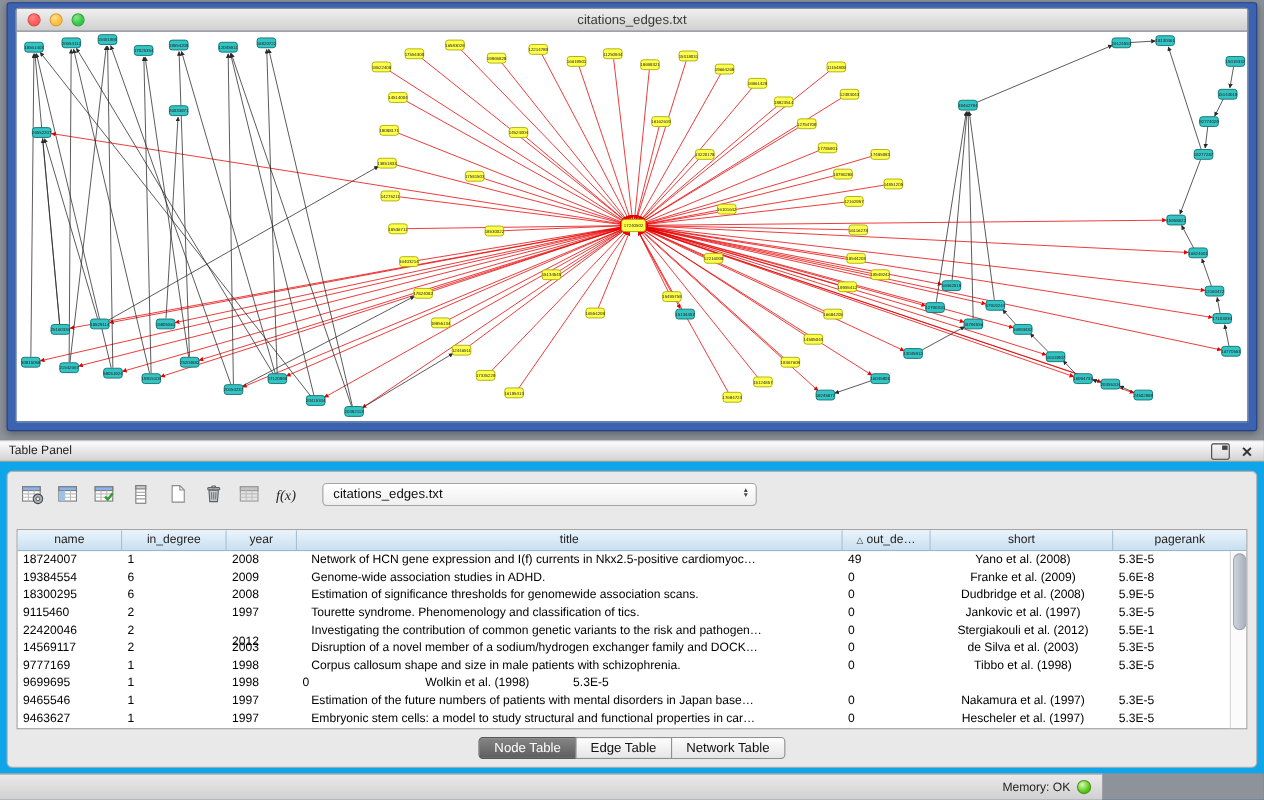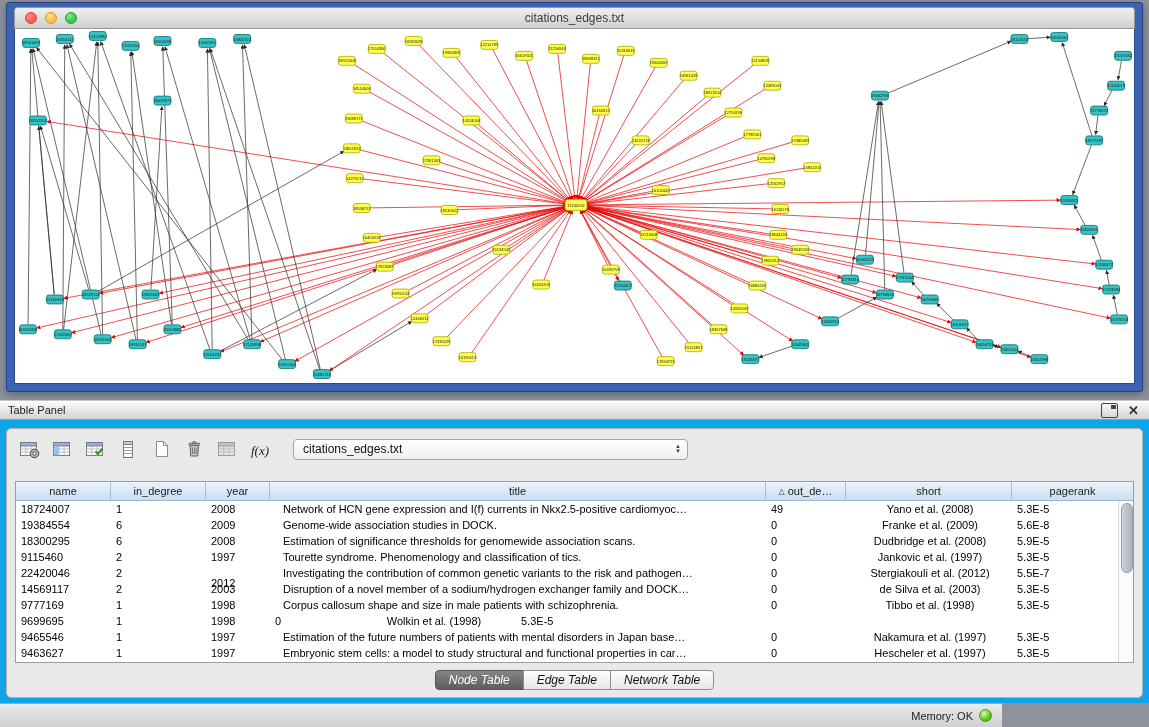--- a/index.html
+++ b/index.html
@@ -34,21 +34,21 @@
   .tbl-header .hcell{border-right:1px solid #a9bfd1;display:flex;align-items:center;justify-content:center;box-sizing:border-box;gap:3px;cursor:pointer;white-space:nowrap;overflow:hidden;}
   .tbl-header .hcell:last-child{border-right:none;}
   .sort-tri{font-size:8px;color:#333;}
   .tbl-body{position:absolute;left:0;right:15px;top:19px;bottom:0;overflow:hidden;}
   .trow{display:flex;height:16px;align-items:center;font-size:11px;color:#000;cursor:default;}
   .trow .cell{white-space:nowrap;overflow:hidden;box-sizing:border-box;padding:0 3px 0 5px;}
   .vscroll{position:absolute;right:0;top:19px;bottom:0;width:15px;background:#fbfbfb;border-left:1px solid #d6d6d6;box-sizing:border-box;}
   .vthumb{position:absolute;left:2px;top:2px;width:10px;height:68px;background:linear-gradient(90deg,#cdd3da,#a9b2bf);border:1px solid #96a0ad;border-radius:6px;}
   
   .tabs{position:absolute;left:0;right:0;bottom:7px;display:flex;justify-content:center;}
-  .tab{height:20px;padding:0 13px;font-size:12px;display:flex;align-items:center;background:linear-gradient(#fdfdfd,#e6e6e6);border:1px solid #8f8f8f;color:#111;margin-left:-1px;cursor:pointer;box-sizing:border-box;font-style:italic;}
+  .tab{height:20px;padding:0 13px;font-size:12px;display:flex;align-items:center;background:linear-gradient(#fdfdfd,#e6e6e6);border:1px solid #8f8f8f;color:#111;margin-left:-1px;cursor:pointer;box-sizing:border-box;}
   .tab.first{border-radius:4px 0 0 4px;margin-left:0;}
   .tab.last{border-radius:0 4px 4px 0;}
   .tab.selected{background:linear-gradient(#858585,#5e5e5e);color:#fff;border-color:#555;}
   
   .statusbar{position:absolute;left:0;bottom:0;width:1002px;height:24px;background:linear-gradient(#eaeaea,#d0d0d0);border-top:1px solid #a8a8a8;display:flex;align-items:center;justify-content:flex-end;gap:6px;padding-right:10px;box-sizing:border-box;}
   .mem-label{font-size:11px;color:#222;}
   .mem-dot{width:11px;height:11px;border-radius:50%;background:radial-gradient(circle at 35% 30%,#d9fbb0,#56c315 65%);border:1px solid #4a9413;}
 </style>
 </head>
 <body>
@@ -701,21 +701,21 @@
             <div class="cell" style="width: 64px; flex: 0 0 64px; text-align: left;">2008</div>
             <div class="cell" style="width: 496px; flex: 0 0 496px; text-align: left; padding-left: 13px;">Network of HCN gene expression and I(f) currents in Nkx2.5-positive cardiomyoc…</div>
             <div class="cell" style="width: 80px; flex: 0 0 80px; text-align: left;">49</div>
             <div class="cell" style="width: 166px; flex: 0 0 166px; text-align: center;">Yano et al. (2008)</div>
             <div class="cell" style="flex: 1 1 0%; text-align: left;">5.3E-5</div>
           </div>
           <div class="trow">
             <div class="cell" style="width: 95px; flex: 0 0 95px; text-align: left;">19384554</div>
             <div class="cell" style="width: 95px; flex: 0 0 95px; text-align: left;">6</div>
             <div class="cell" style="width: 64px; flex: 0 0 64px; text-align: left;">2009</div>
-            <div class="cell" style="width: 496px; flex: 0 0 496px; text-align: left; padding-left: 13px;">Genome-wide association studies in DOCK.</div>
+            <div class="cell" style="width: 496px; flex: 0 0 496px; text-align: left; padding-left: 13px;">Genome-wide association studies in ADHD.</div>
             <div class="cell" style="width: 80px; flex: 0 0 80px; text-align: left;">0</div>
             <div class="cell" style="width: 166px; flex: 0 0 166px; text-align: center;">Franke et al. (2009)</div>
             <div class="cell" style="flex: 1 1 0%; text-align: left;">5.6E-8</div>
           </div>
           <div class="trow">
             <div class="cell" style="width: 95px; flex: 0 0 95px; text-align: left;">18300295</div>
             <div class="cell" style="width: 95px; flex: 0 0 95px; text-align: left;">6</div>
             <div class="cell" style="width: 64px; flex: 0 0 64px; text-align: left;">2008</div>
             <div class="cell" style="width: 496px; flex: 0 0 496px; text-align: left; padding-left: 13px;">Estimation of significance thresholds for genomewide association scans.</div>
             <div class="cell" style="width: 80px; flex: 0 0 80px; text-align: left;">0</div>
@@ -731,21 +731,21 @@
             <div class="cell" style="width: 166px; flex: 0 0 166px; text-align: center;">Jankovic et al. (1997)</div>
             <div class="cell" style="flex: 1 1 0%; text-align: left;">5.3E-5</div>
           </div>
           <div class="trow">
             <div class="cell" style="width: 95px; flex: 0 0 95px; text-align: left;">22420046</div>
             <div class="cell" style="width: 95px; flex: 0 0 95px; text-align: left;">2</div>
             <div class="cell" style="width: 64px; flex: 0 0 64px; text-align: left; margin-top: 20px;">2012</div>
             <div class="cell" style="width: 496px; flex: 0 0 496px; text-align: left; padding-left: 13px;">Investigating the contribution of common genetic variants to the risk and pathogen…</div>
             <div class="cell" style="width: 80px; flex: 0 0 80px; text-align: left;">0</div>
             <div class="cell" style="width: 166px; flex: 0 0 166px; text-align: center;">Stergiakouli et al. (2012)</div>
-            <div class="cell" style="flex: 1 1 0%; text-align: left;">5.5E-7</div>
+            <div class="cell" style="flex: 1 1 0%; text-align: left;">5.5E-1</div>
           </div>
           <div class="trow">
             <div class="cell" style="width: 95px; flex: 0 0 95px; text-align: left;">14569117</div>
             <div class="cell" style="width: 95px; flex: 0 0 95px; text-align: left;">2</div>
             <div class="cell" style="width: 64px; flex: 0 0 64px; text-align: left;">2003</div>
             <div class="cell" style="width: 496px; flex: 0 0 496px; text-align: left; padding-left: 13px;">Disruption of a novel member of a sodium/hydrogen exchanger family and DOCK…</div>
             <div class="cell" style="width: 80px; flex: 0 0 80px; text-align: left;">0</div>
             <div class="cell" style="width: 166px; flex: 0 0 166px; text-align: center;">de Silva et al. (2003)</div>
             <div class="cell" style="flex: 1 1 0%; text-align: left;">5.3E-5</div>
           </div>

